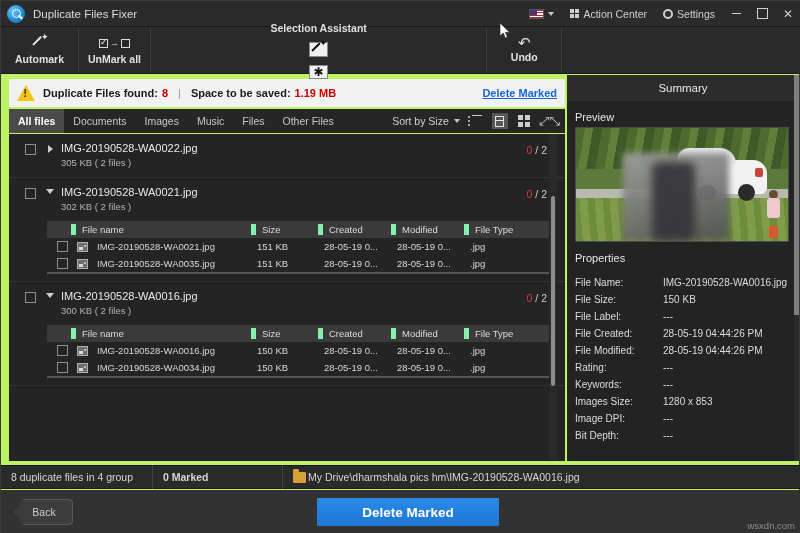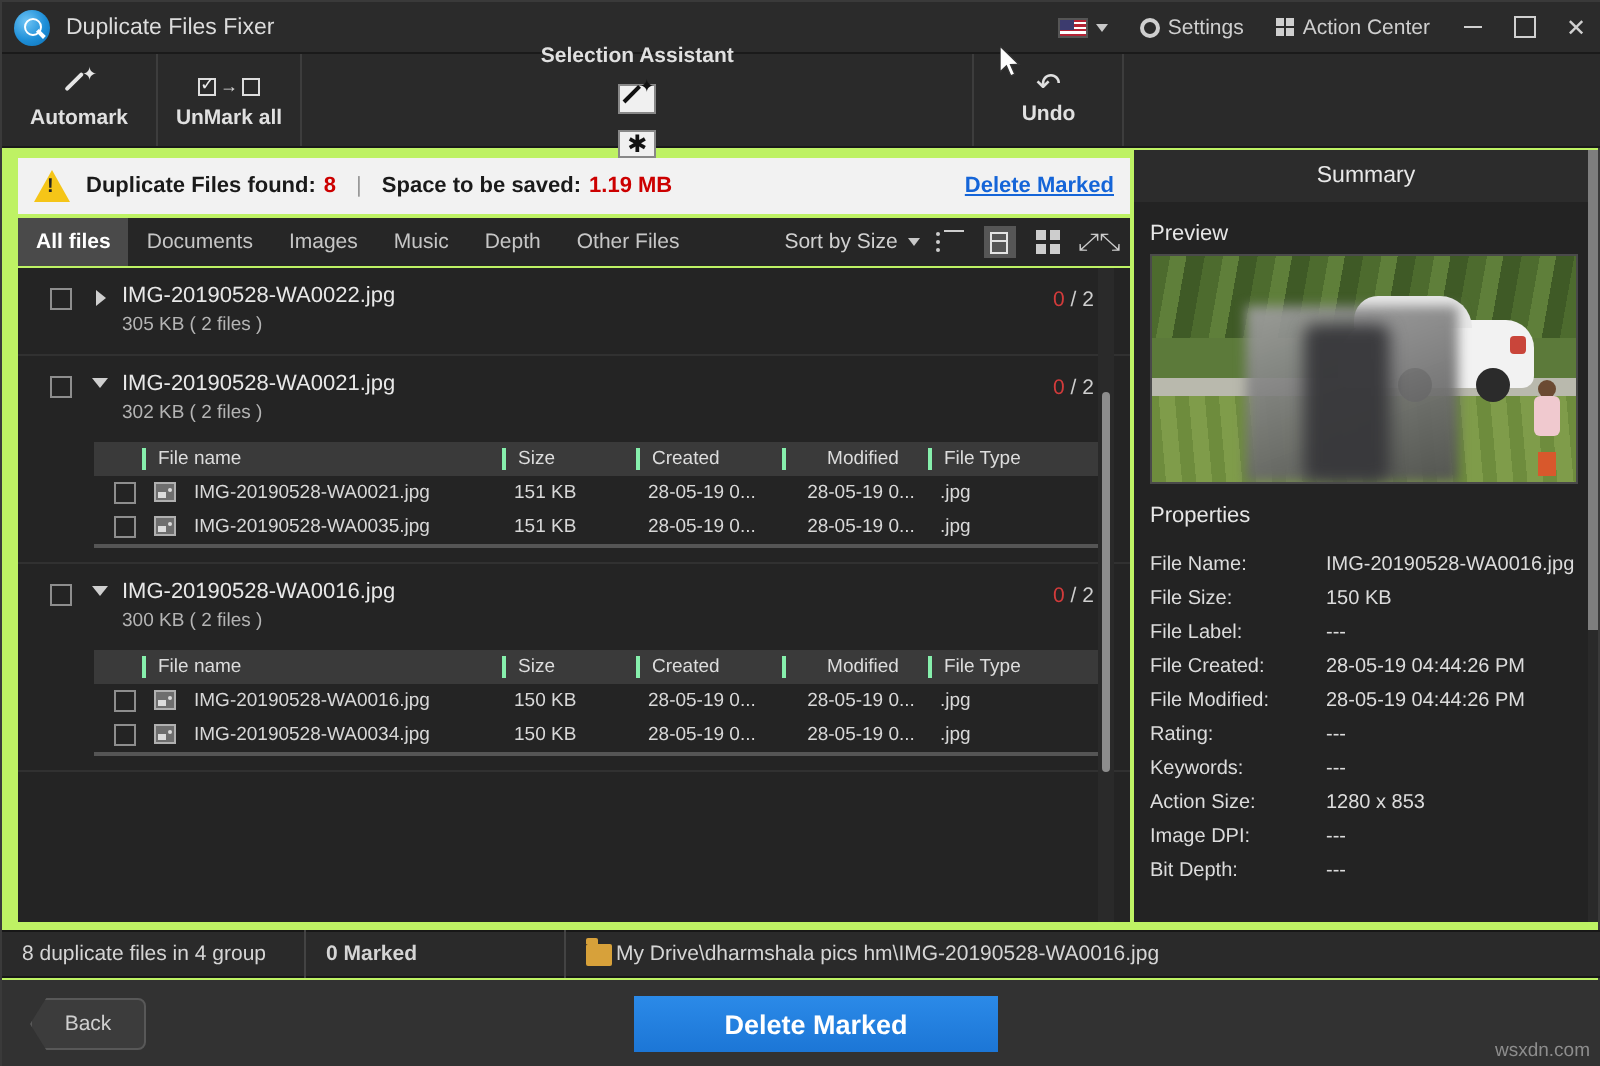--- a/index.html
+++ b/index.html
@@ -228,23 +228,23 @@
   .ftable { margin: 0 14px 7px 38px; }
   .fthead {
     display: flex; background: #3a3a3a; height: 17px; align-items: center;
     font-size: 9.5px; color: #dcdcdc;
   }
   .fthead > div, .ftrow > div { padding-left: 6px; overflow: hidden; white-space: nowrap; }
   .c-check { width: 24px; flex: none; }
   .c-name { width: 180px; flex: none; }
   .c-size { width: 67px; flex: none; }
   .c-created { width: 73px; flex: none; }
-  .c-modified { width: 73px; flex: none; text-align: center; }
+  .c-modified { width: 73px; flex: none; }
   .c-type { width: 60px; flex: none; }
-  .fthead > div + div { border-left: 2px solid #86efac; }
+  .fthead > div + div { border-left: 5px solid #86efac; }
   .ftrow {
     display: flex; height: 17px; align-items: center;
     font-size: 9.5px; color: #d8d8d8;
   }
   .ftrow .c-check { display: flex; align-items: center; }
   .ftrow .cbox { margin-top: 0; margin-left: 4px; }
   .fileicon {
     width: 11px; height: 10px; border: 1px solid #b0b0b0; background: #6e6e6e;
     display: inline-block; vertical-align: middle; margin-right: 9px; position: relative;
   }
@@ -389,31 +389,31 @@
 
   <div id="titlebar">
     <div id="app-logo"></div>
     <div id="title-text">Duplicate Files Fixer</div>
     <div id="titlebar-right">
       <div class="tb-item">
         <span class="flag"></span>
         <span class="caret-down"></span>
       </div>
       <div class="tb-item">
-        <span class="gear-icon"></span>
-        <span>Settings</span>
-      </div>
-      <div class="tb-item">
         <span class="grid-icon">
             <i></i>
             <i></i>
             <i></i>
             <i></i>
           </span>
         <span>Action Center</span>
+      </div>
+      <div class="tb-item">
+        <span class="gear-icon"></span>
+        <span>Settings</span>
       </div>
       <div class="win-btn min"></div>
       <div class="win-btn max"></div>
       <div class="win-btn">✕</div>
     </div>
   </div>
 
   <div id="toolbar">
     <div class="tool-cell" id="cell-automark">
       <span class="wand-icon"></span>
@@ -449,21 +449,21 @@
     <span class="b-label">Space to be saved:</span>
     <span class="b-val">1.19 MB</span>
     <a id="delete-marked-link" href="#">Delete Marked</a>
   </div>
 
   <div id="tabsrow">
     <div class="tab active">All files</div>
     <div class="tab">Documents</div>
     <div class="tab">Images</div>
     <div class="tab">Music</div>
-    <div class="tab">Depth</div>
+    <div class="tab">Files</div>
     <div class="tab">Other Files</div>
     <div id="sortby">
       <span>Sort by Size</span>
       <span class="caret-down"></span>
     </div>
     <div class="view-icons">
       <span class="vi vi-list">
           <b></b>
           <b></b>
           <b></b>
@@ -640,21 +640,21 @@
       </div>
       <div class="prop-row">
         <span class="prop-key">Rating:</span>
         <span class="prop-val">---</span>
       </div>
       <div class="prop-row">
         <span class="prop-key">Keywords:</span>
         <span class="prop-val">---</span>
       </div>
       <div class="prop-row">
-        <span class="prop-key">Action Size:</span>
+        <span class="prop-key">Images Size:</span>
         <span class="prop-val">1280 x 853</span>
       </div>
       <div class="prop-row">
         <span class="prop-key">Image DPI:</span>
         <span class="prop-val">---</span>
       </div>
       <div class="prop-row">
         <span class="prop-key">Bit Depth:</span>
         <span class="prop-val">---</span>
       </div>

